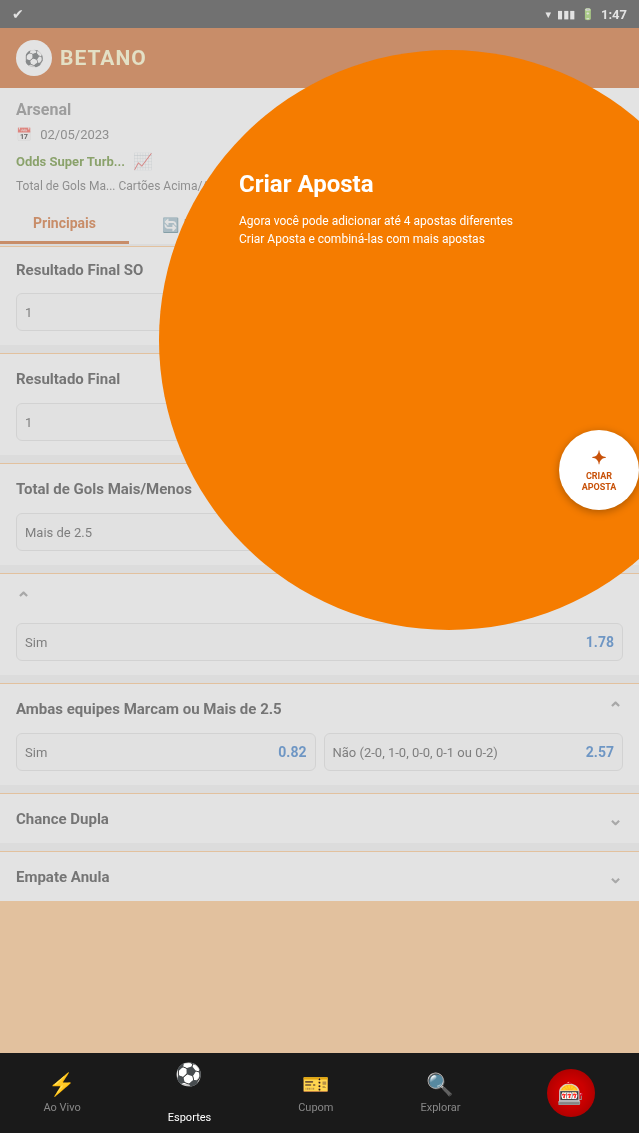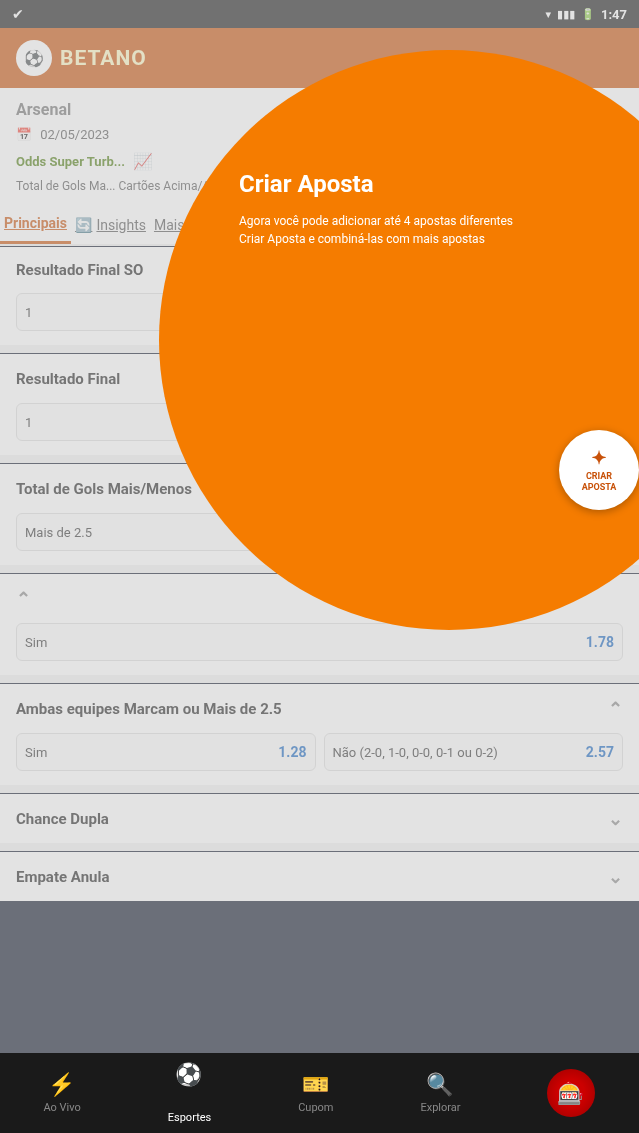--- a/index.html
+++ b/index.html
@@ -77,40 +77,39 @@
 
     
     .tabs-row {
       background: #fff;
       display: flex;
       align-items: center;
       border-bottom: 2px solid #eee;
       overflow-x: auto;
     }
     .tab-item {
-      padding: 10px 4px;
+      padding: 10px 33px;
       font-size: 14px;
       color: #555;
       white-space: nowrap;
       cursor: pointer;
       display: flex;
       align-items: center;
       gap: 4px;
-      text-decoration: underline;
     }
     .tab-item.active {
       color: #c8520a;
       border-bottom: 3px solid #c8520a;
       font-weight: bold;
     }
     .tab-item .tab-icon { font-size: 14px; }
 
     
     .betting-content {
-      background: #0f172a;
+      background: #fdba74;
       overflow-y: auto;
       height: calc(1133px - 28px - 60px - 95px - 48px - 80px);
     }
 
     .section-header {
       background: #fff;
       padding: 14px 16px;
       font-size: 15px;
       font-weight: bold;
       color: #222;
@@ -368,21 +367,21 @@
   </div>
   <div class="section-divider"></div>
 
   <div class="section-header">
     <span>Ambas equipes Marcam ou Mais de 2.5</span>
     <span class="chevron">⌃</span>
   </div>
   <div class="bet-row">
     <div class="bet-btn">
       <span class="bet-label">Sim</span>
-      <span class="bet-odd">1.28</span>
+      <span class="bet-odd">0.82</span>
     </div>
     <div class="bet-btn">
       <span class="bet-label">Não (2-0, 1-0, 0-0, 0-1 ou 0-2)</span>
       <span class="bet-odd">2.57</span>
     </div>
   </div>
   <div class="section-divider"></div>
 
   <div class="section-header">
     <span>Chance Dupla</span>

